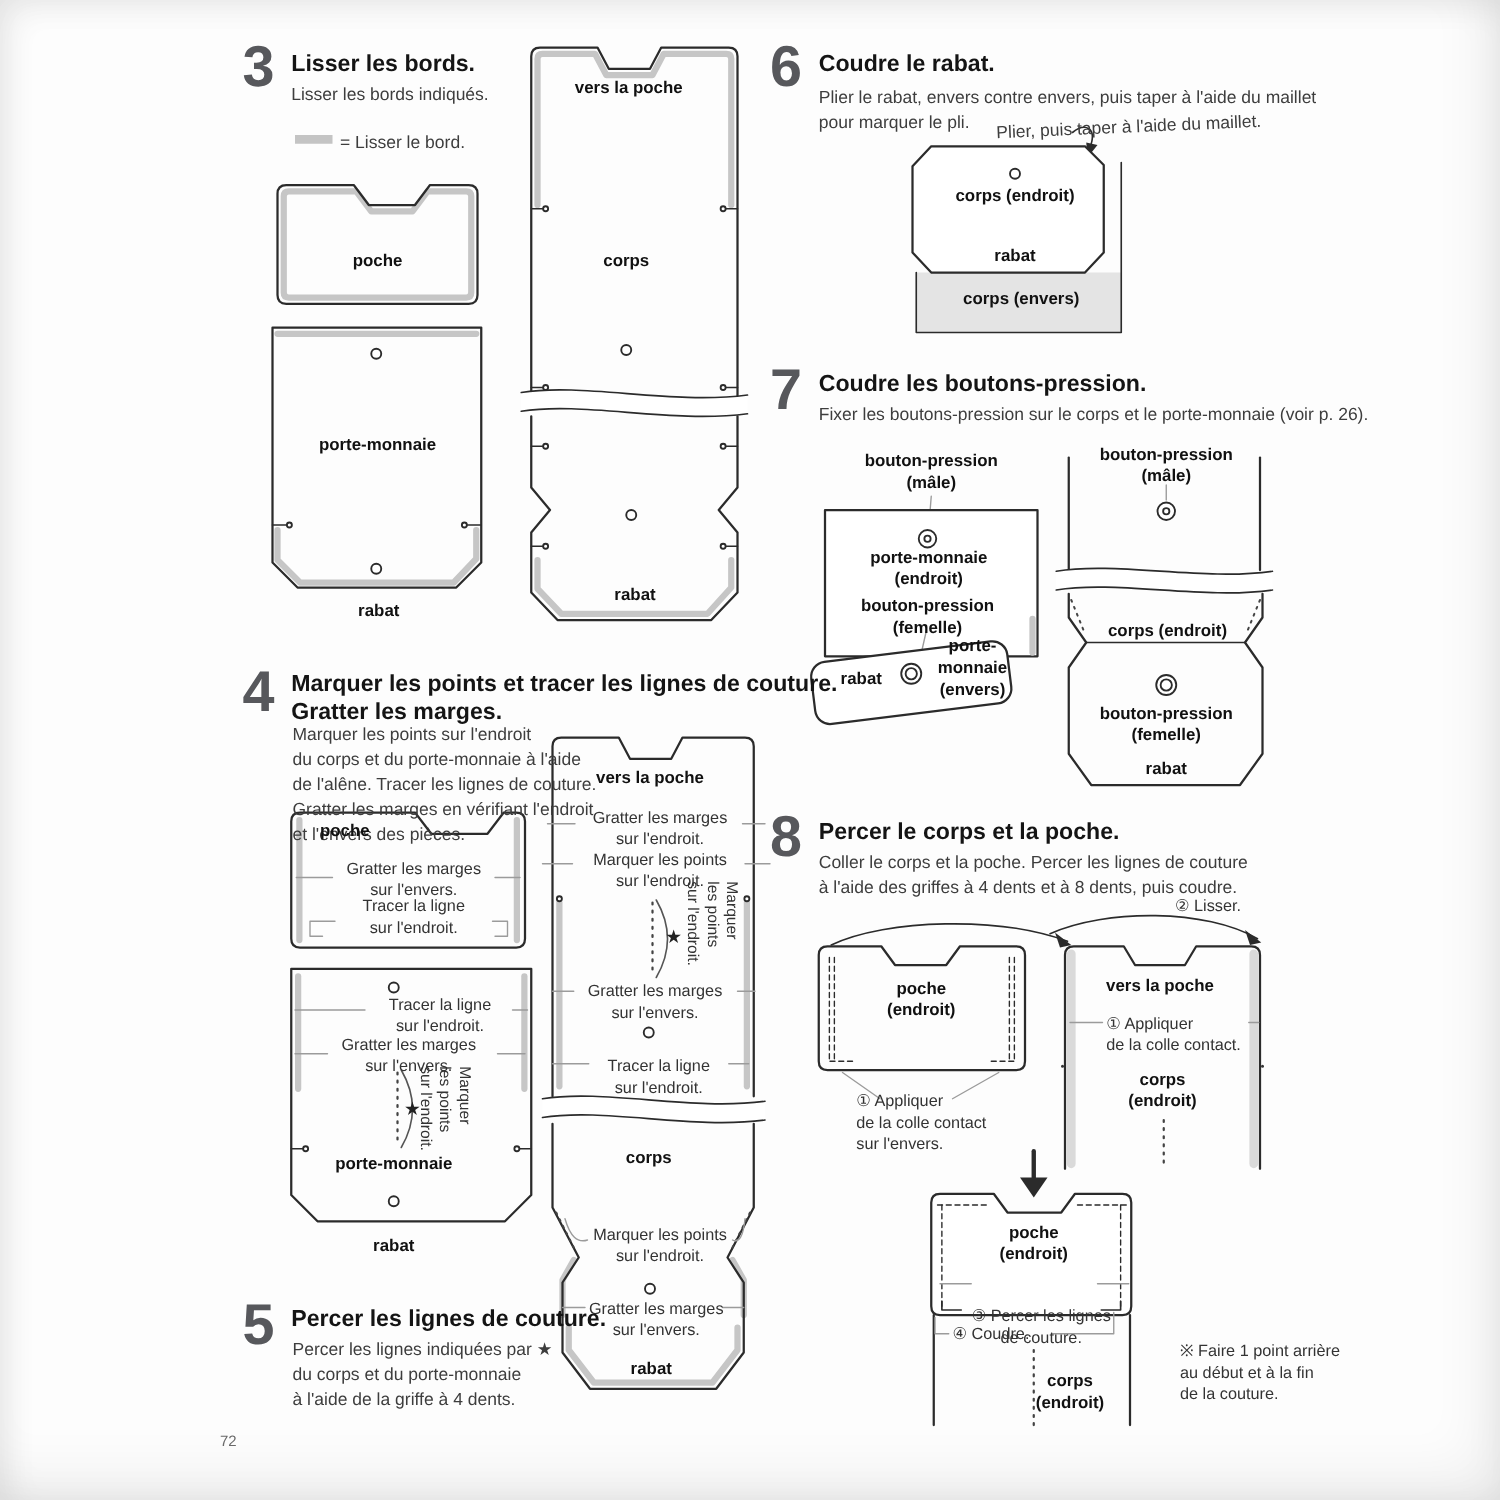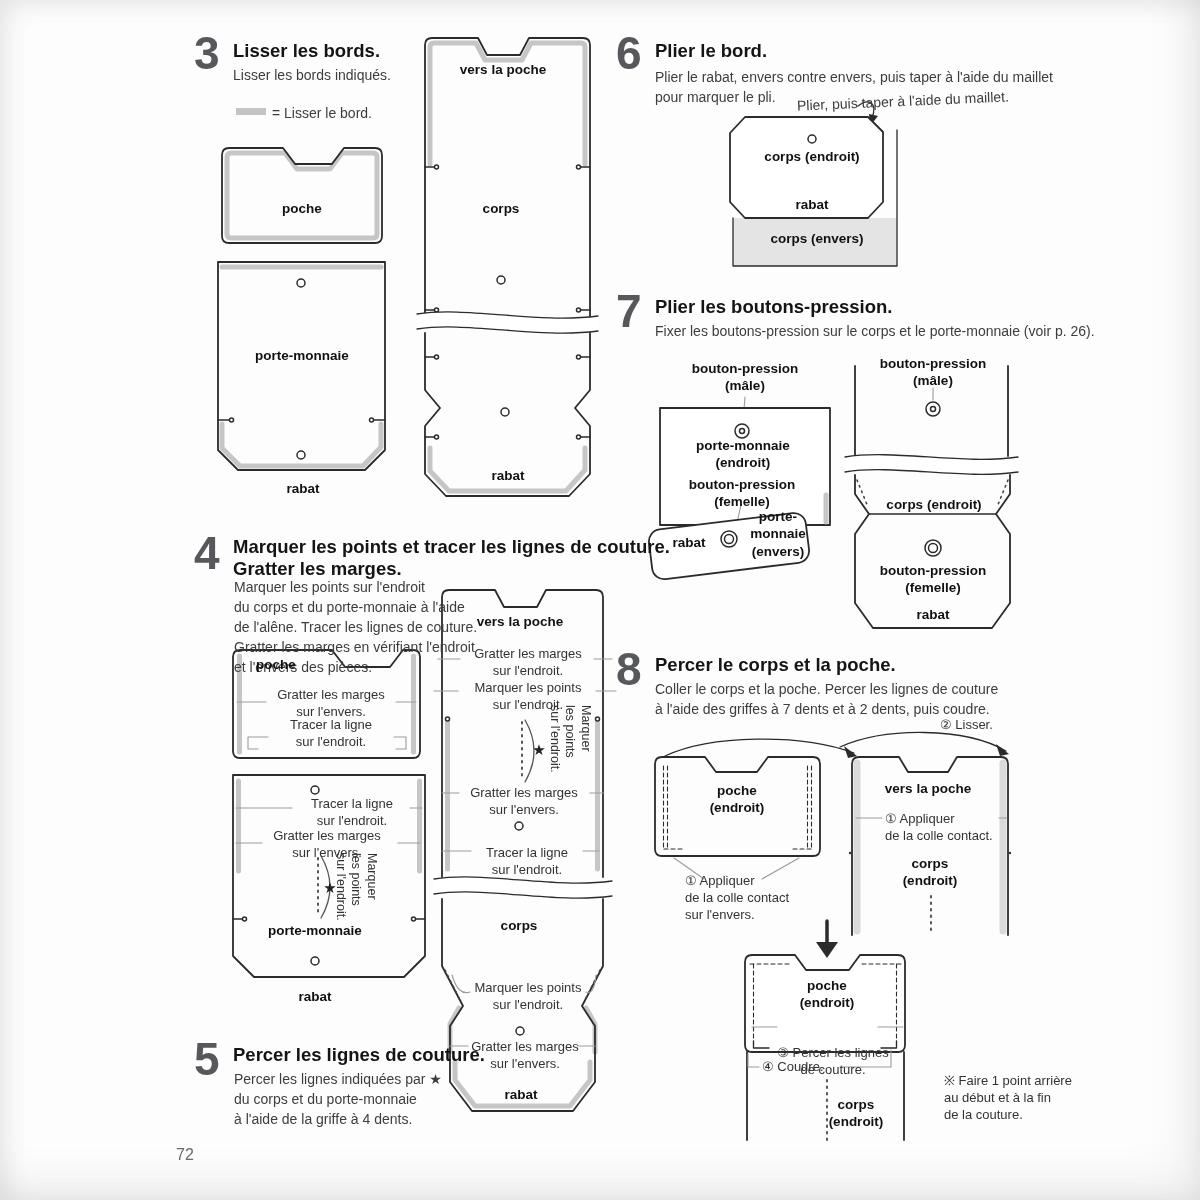--- a/index.html
+++ b/index.html
@@ -9,21 +9,21 @@
         box-shadow:inset 0 0 30px rgba(0,0,0,.07), inset -18px -24px 40px rgba(0,0,0,.05), inset 10px 8px 25px rgba(0,0,0,.04);}
   .num{position:absolute;font-size:46px;font-weight:bold;color:#57585c;line-height:1;}
   .title{position:absolute;font-size:18.5px;font-weight:bold;color:#141414;white-space:pre-line;line-height:1.2;}
   .body{position:absolute;font-size:14px;color:#3d3d3d;white-space:pre-line;line-height:1.42;}
   .lbl{position:absolute;font-size:13px;color:#333;white-space:pre-line;text-align:center;transform:translateX(-50%);line-height:1.32;}
   .lbl.la{transform:none;text-align:left;}
   .blb{position:absolute;font-size:13.5px;font-weight:bold;color:#111;white-space:pre-line;text-align:center;transform:translateX(-50%);line-height:1.28;}
   .blb.la{transform:none;text-align:left;}
   .vert{position:absolute;font-size:12.5px;color:#333;writing-mode:vertical-rl;white-space:pre-line;line-height:1.25;}
   .star{position:absolute;font-size:15px;color:#222;transform:translateX(-50%);line-height:1;}
-  .pgnum{position:absolute;font-size:16px;color:#6a6a6a;}
+  .pgnum{position:absolute;font-size:12px;color:#6a6a6a;}
   .rot2{transform:rotate(-2.5deg);}
   .rot3{transform:rotate(-3.5deg);}
   svg path,svg line,svg circle,svg rect,svg polygon{fill:none;stroke:#2b2b2b;stroke-width:1.8;stroke-linejoin:round;stroke-linecap:round;}
   svg .g{stroke:#c6c6c6;stroke-width:5;}
   svg .gl{stroke:#dadada;stroke-width:7;}
   svg .ld{stroke:#9b9b9b;stroke-width:1.1;}
   svg .thin{stroke-width:1.3;}
   svg .dot{stroke-dasharray:1.5,5;stroke-width:1.8;stroke:#444;}
   svg .dsh{stroke-dasharray:4,3;stroke-width:1.1;}
   svg .dg{stroke-dasharray:1.5,4.5;stroke-width:1.6;stroke:#444;}
@@ -297,30 +297,30 @@
 sur l'envers.</div>
   <div class="blb" style="left:521px;top:1086px">rabat</div>
 
   <div class="num" style="left:194px;top:1036px">5</div>
   <div class="title" style="left:233px;top:1044px">Percer les lignes de couture.</div>
   <div class="body" style="left:234px;top:1070px">Percer les lignes indiquées par ★
 du corps et du porte-monnaie
 à l'aide de la griffe à 4 dents.</div>
 
   <div class="num" style="left:616px;top:30px">6</div>
-  <div class="title" style="left:655px;top:40px">Plier le bord.</div>
+  <div class="title" style="left:655px;top:40px">Coudre le rabat.</div>
   <div class="body" style="left:655px;top:68px">Plier le rabat, envers contre envers, puis taper à l'aide du maillet
 pour marquer le pli.</div>
   <div class="body rot2" style="left:797px;top:92px">Plier, puis taper à l'aide du maillet.</div>
   <div class="blb" style="left:812px;top:148px">corps (endroit)</div>
   <div class="blb" style="left:812px;top:196px">rabat</div>
   <div class="blb" style="left:817px;top:230px">corps (envers)</div>
 
   <div class="num" style="left:616px;top:288px">7</div>
-  <div class="title" style="left:655px;top:296px">Plier les boutons-pression.</div>
+  <div class="title" style="left:655px;top:296px">Coudre les boutons-pression.</div>
   <div class="body" style="left:655px;top:322px">Fixer les boutons-pression sur le corps et le porte-monnaie (voir p. 26).</div>
   <div class="blb" style="left:745px;top:360px">bouton-pression
 (mâle)</div>
   <div class="blb" style="left:743px;top:437px">porte-monnaie
 (endroit)</div>
   <div class="blb" style="left:742px;top:476px">bouton-pression
 (femelle)</div>
   <div class="blb" style="left:689px;top:534px">rabat</div>
   <div class="blb" style="left:778px;top:508px">porte-
 monnaie
@@ -328,21 +328,21 @@
   <div class="blb" style="left:933px;top:355px">bouton-pression
 (mâle)</div>
   <div class="blb" style="left:934px;top:496px">corps (endroit)</div>
   <div class="blb" style="left:933px;top:562px">bouton-pression
 (femelle)</div>
   <div class="blb" style="left:933px;top:606px">rabat</div>
 
   <div class="num" style="left:616px;top:646px">8</div>
   <div class="title" style="left:655px;top:654px">Percer le corps et la poche.</div>
   <div class="body" style="left:655px;top:680px">Coller le corps et la poche. Percer les lignes de couture
-à l'aide des griffes à 7 dents et à 2 dents, puis coudre.</div>
+à l'aide des griffes à 4 dents et à 8 dents, puis coudre.</div>
   <div class="lbl la" style="left:940px;top:716px">② Lisser.</div>
   <div class="blb" style="left:737px;top:782px">poche
 (endroit)</div>
   <div class="lbl la" style="left:685px;top:872px">① Appliquer
 de la colle contact
 sur l'envers.</div>
   <div class="blb" style="left:928px;top:780px">vers la poche</div>
   <div class="lbl la" style="left:885px;top:810px">① Appliquer
 de la colle contact.</div>
   <div class="blb" style="left:930px;top:855px">corps

